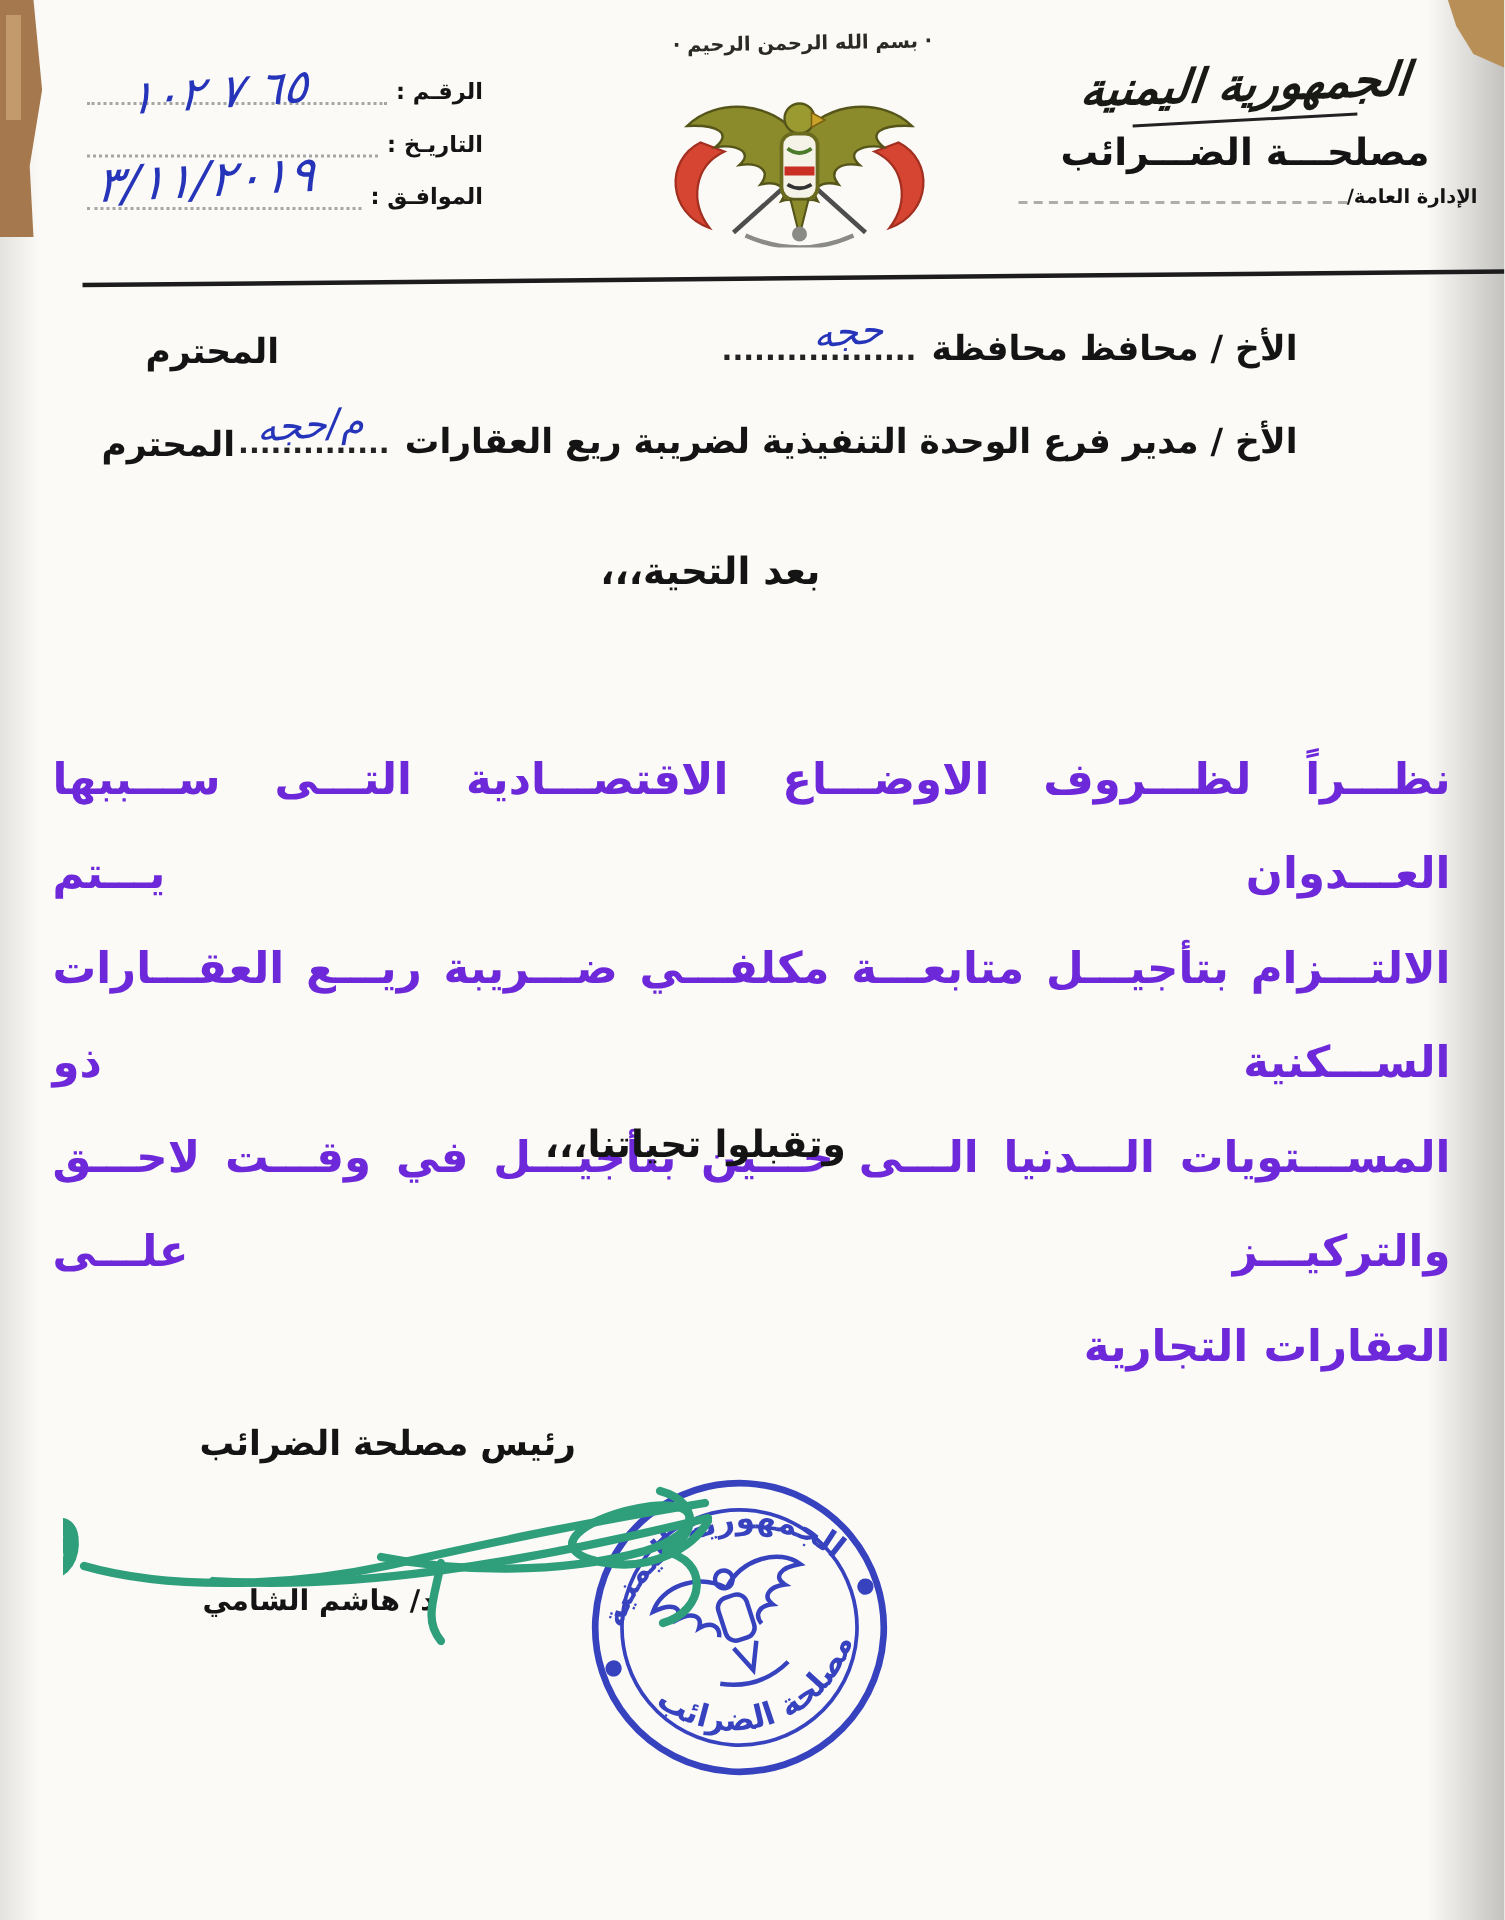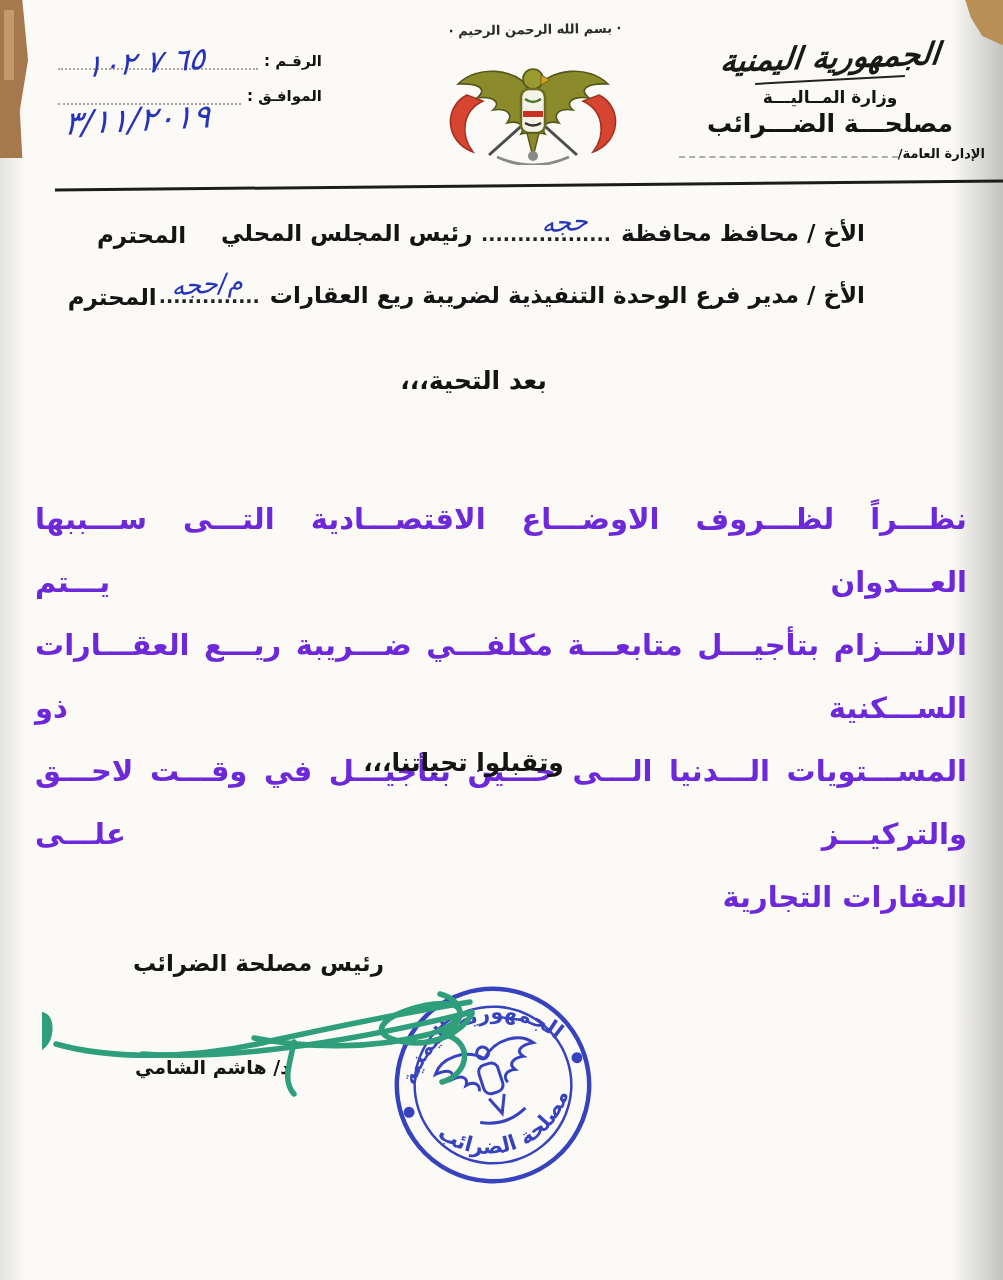--- a/index.html
+++ b/index.html
@@ -67,20 +67,24 @@
 <div class="page">
 
   <div class="edge-right"></div>
   <div class="edge-left"></div>
   <div class="corner-tl"></div>
   <div class="corner-tr"></div>
 
   <div class="ref-block">
     <div class="ref-row">
       <span class="ref-label">الرقـم :</span>
+      <span class="ref-leader"></span>
+    </div>
+    <div class="ref-row">
+      <span class="ref-label">التاريـخ :</span>
       <span class="ref-leader"></span>
     </div>
     <div class="ref-row">
       <span class="ref-label">الموافـق :</span>
       <span class="ref-leader"></span>
     </div>
     <span class="hand ref-number-val">٦٥ ٧ ١٠٢</span>
     <span class="hand ref-date-val">٣/١١/٢٠١٩</span>
   </div>
 
@@ -121,39 +125,37 @@
 
       <path d="M92,94 L98,118 L104,94 Z" fill="#8b8b2c" stroke="#55551a" stroke-width="1.4"></path>
       <circle cx="98" cy="117" r="5" fill="#8a8a86"></circle>
       <path d="M62,118 Q98,134 134,118" stroke="#8a8a86" stroke-width="3" fill="none"></path>
     </svg>
   </div>
 
   <div class="letterhead">
     <div class="lh-country">الجمهورية اليمنية</div>
     <div class="lh-flourish"></div>
-    <div class="lh-ministry">وزارة المــاليـــة</div>
     <div class="lh-authority">مصلحـــة الضـــرائب</div>
     <div class="lh-dept-row">
       <span class="lh-dept">الإدارة العامة/</span>
       <span class="lh-dept-dash"></span>
     </div>
   </div>
 
   <div class="rule-main"></div>
 
   <div class="addr-block">
     <div class="addr-row">
       <span class="addr-main">
         <span>الأخ / محافظ محافظة</span>
         <span class="addr-dots">
           <span>..................</span>
           <span class="hand addr-hand">حجه</span>
         </span>
-        <span>رئيس المجلس المحلي</span>
       </span>
       <span class="honorific">المحترم</span>
     </div>
     <div class="addr-row">
       <span class="addr-main">
         <span>الأخ / مدير فرع الوحدة التنفيذية لضريبة ريع العقارات</span>
         <span class="addr-dots">
           <span>..............</span>
           <span class="hand addr-hand">م/حجه</span>
         </span>

